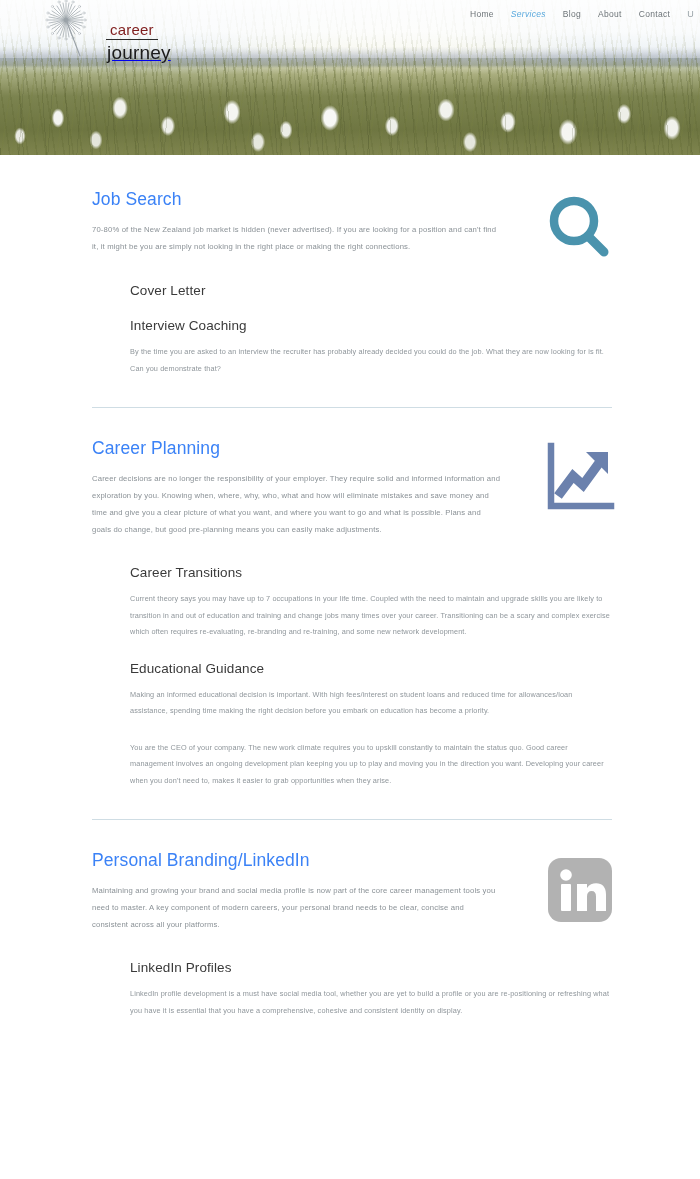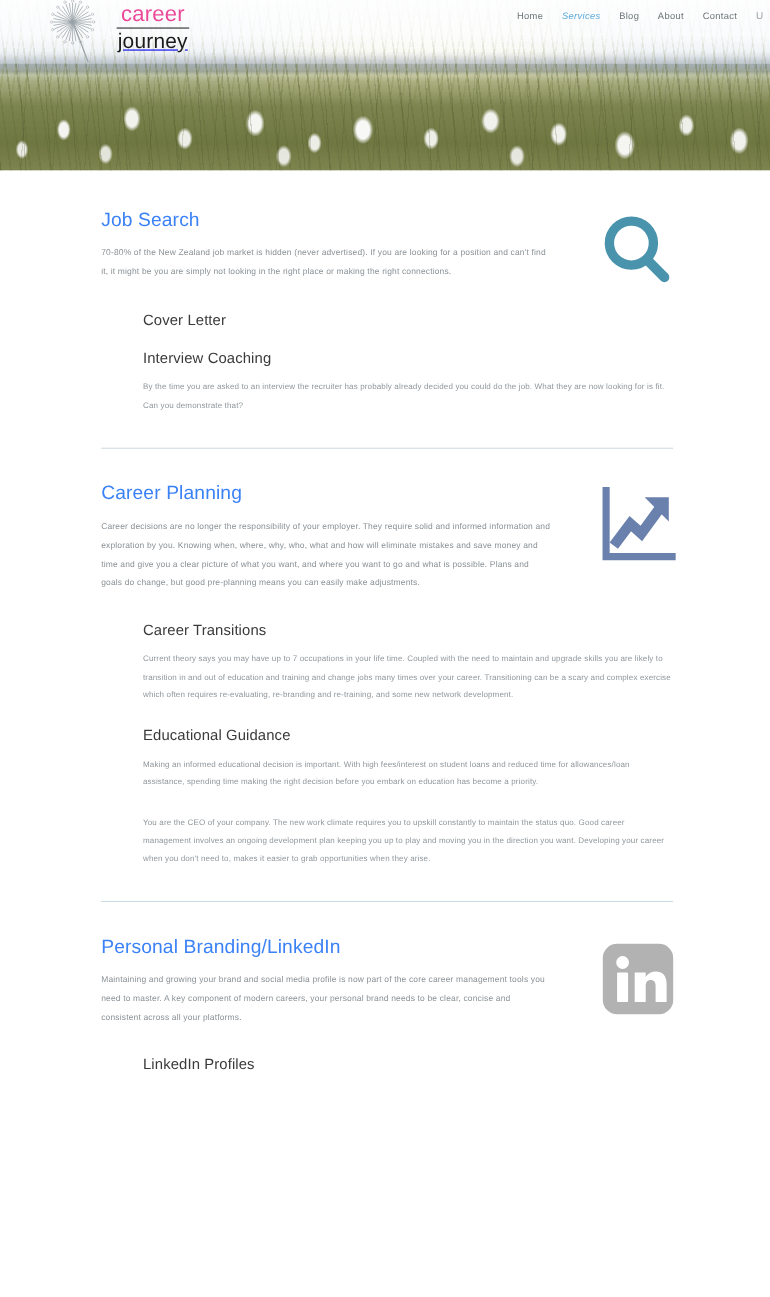--- a/index.html
+++ b/index.html
@@ -86,26 +86,27 @@
     height: 58px;
     z-index: 4;
   }
   .dandelion-mark { width: 74px; height: 58px; flex: none; }
   .brand-wordmark {
     padding-top: 3px;
     margin-left: -4px;
     line-height: 1;
   }
   .brand-line1 {
-    font-size: 20px;
-    color: #ec4899;
+    font-size: 15px;
+    color: #7f1d1d;
     letter-spacing: .2px;
     padding: 0 4px 2px 4px;
     border-bottom: 1px solid #2b2b2b;
     display: inline-block;
+    margin-top: 19px;
   }
   .brand-line2 {
     font-size: 19px;
     color: #1b1b1b;
     letter-spacing: .2px;
     display: block;
     margin-top: 3px;
     padding-left: 1px;
   }
 
@@ -334,19 +335,20 @@
         <svg class="section-icon" viewBox="0 0 76 76">
           <rect x="6" y="6" width="64" height="64" rx="13" fill="#b2b2b2"></rect>
           <rect x="19" y="32" width="10" height="27" rx="1" fill="#ffffff"></rect>
           <circle cx="24" cy="23" r="5.8" fill="#ffffff"></circle>
           <path d="M35 32 h10 v4 c2.2-3.4 5.6-4.8 9.2-4.8 6 0 9.8 3.8 9.8 11.2 V59 h-10 V44.4 c0-3.4-1.4-5.4-4.4-5.4 -2.8 0-4.6 1.9-4.6 5.4 V59 h-10 Z" fill="#ffffff"></path>
         </svg>
       </div>
       <div class="subsections">
         <div class="subsection">
           <h3 class="sub-title">LinkedIn Profiles</h3>
+          <p class="sub-body">LinkedIn profile development is a must have social media tool, whether you are yet to build a profile or you are re-positioning or refreshing what you have it is essential that you have a comprehensive, cohesive and consistent identity on display.</p>
         </div>
 
       </div>
     </section>
 
   </div>
 </main>
 
 </body></html>

